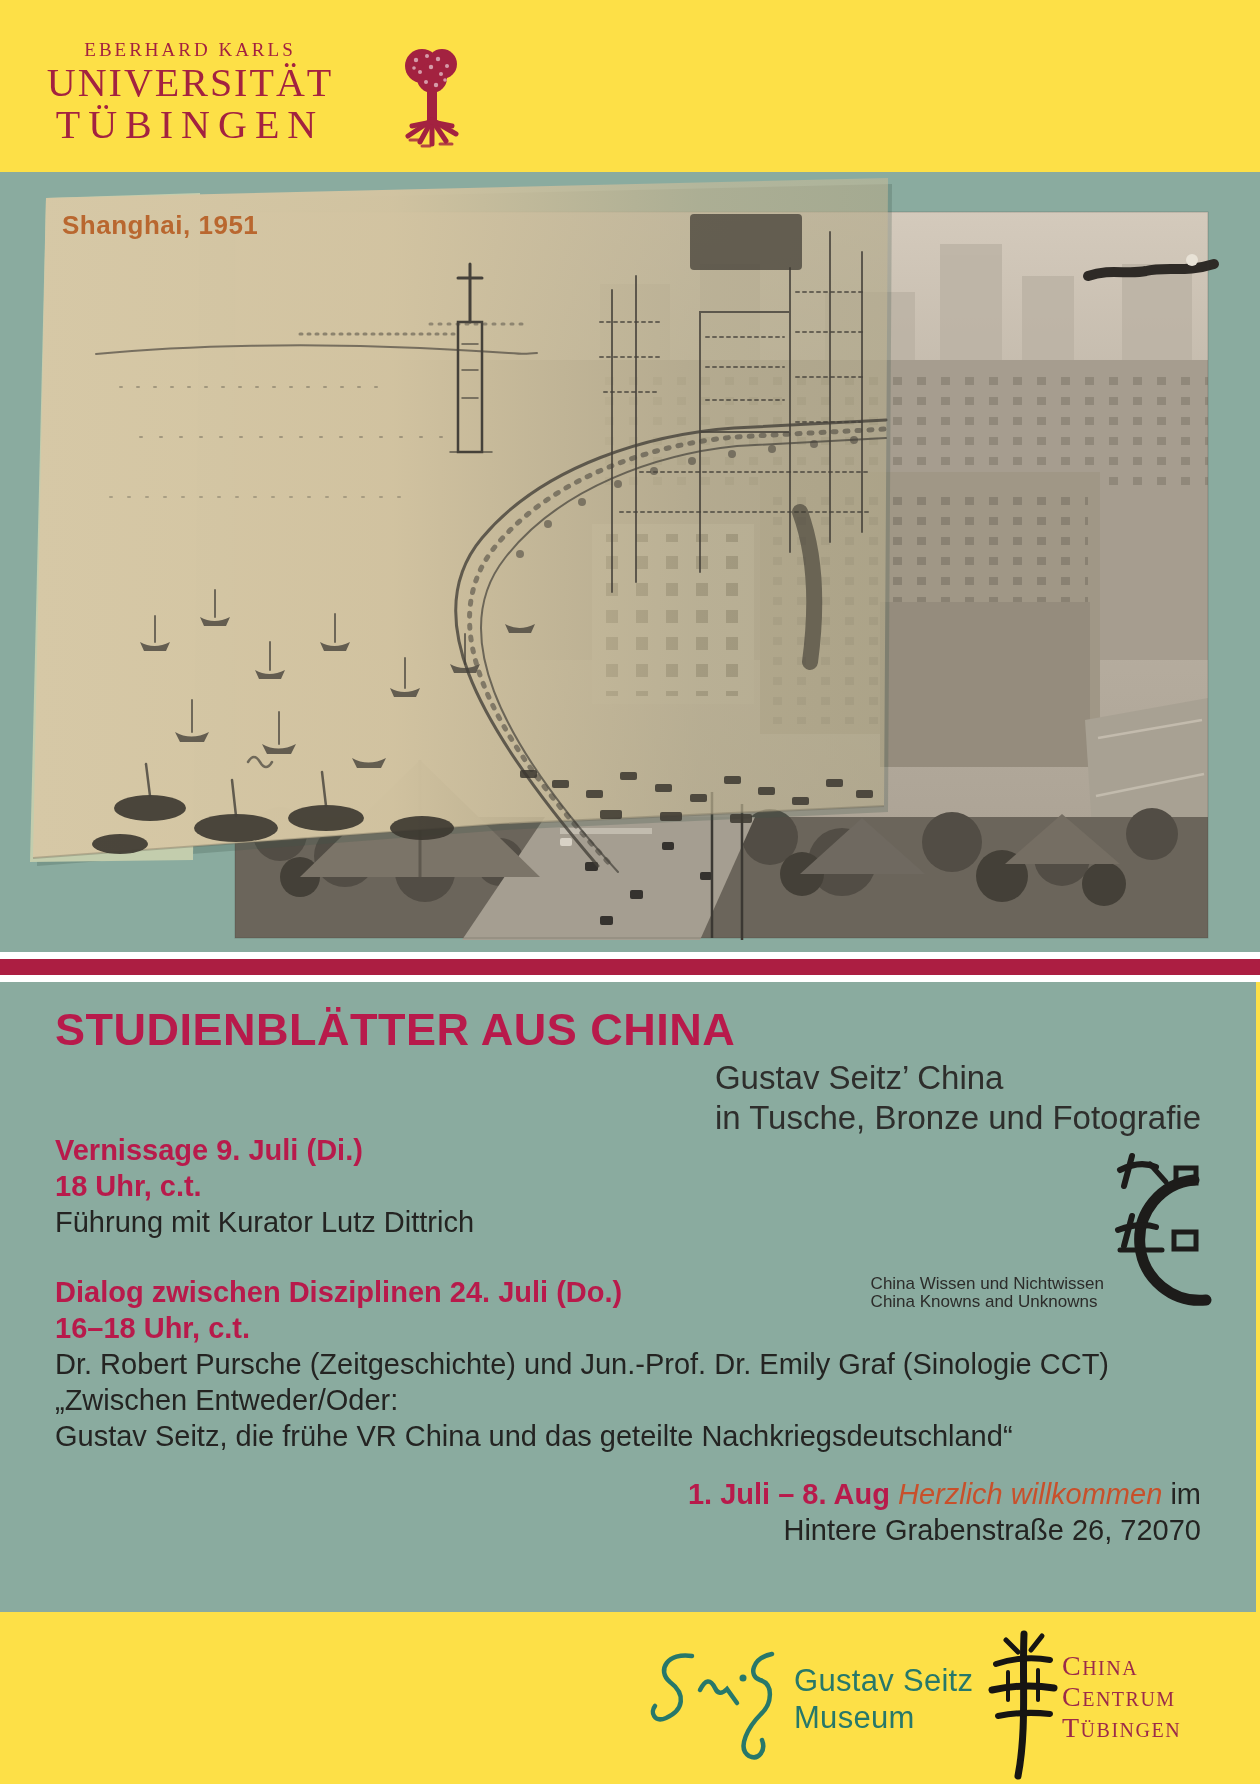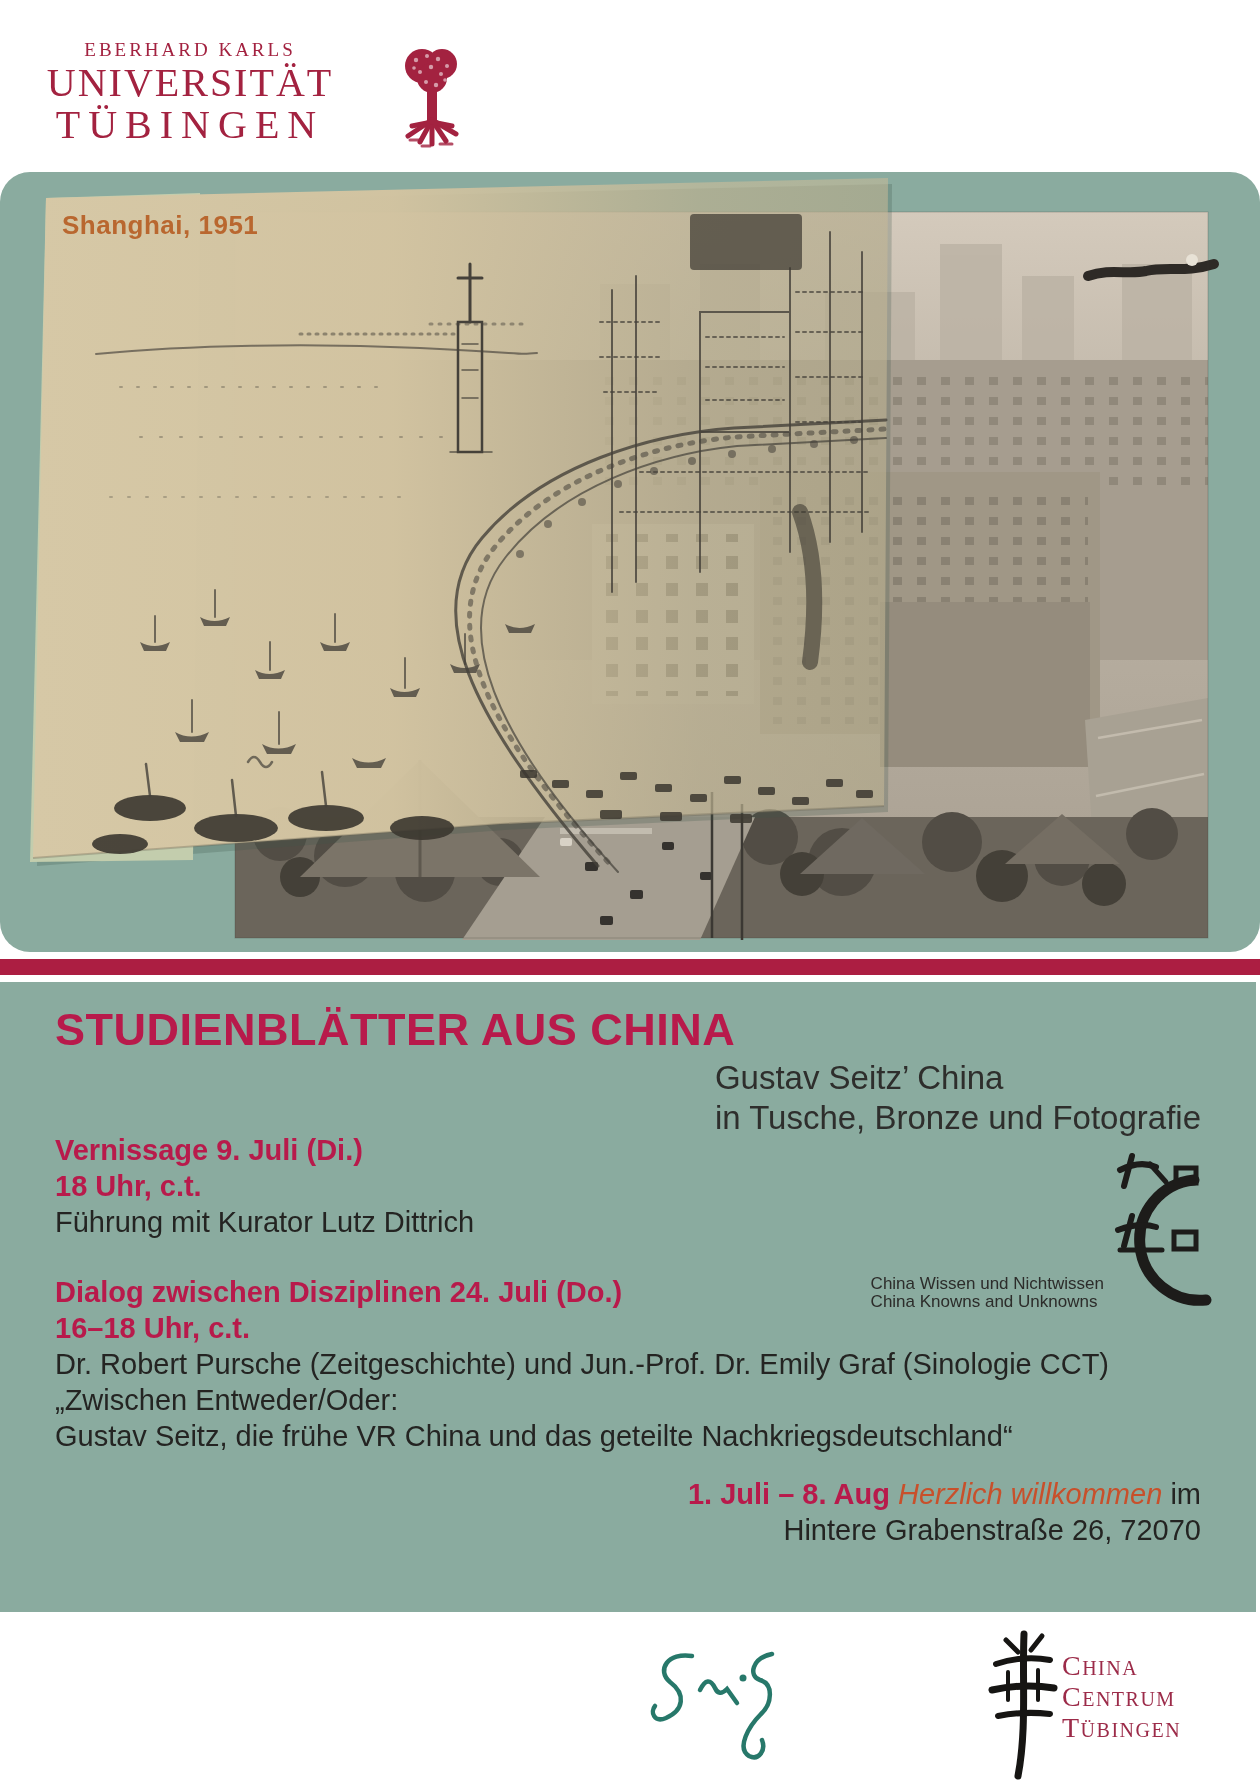--- a/index.html
+++ b/index.html
@@ -1,31 +1,31 @@
 <!DOCTYPE html>
 <html><head>
 <meta charset="utf-8">
 <style>
   html,body{margin:0;padding:0;background:#e8e8e8;}
   .poster{
     position:relative;width:1260px;height:1784px;margin:0 auto;
-    background:#ffffff;overflow:hidden;
+    background:#fde047;overflow:hidden;
     font-family:"Liberation Sans",sans-serif;
   }
   
   .univ-block{
     position:absolute;left:44px;top:40px;width:292px;text-align:center;
     color:#a32240;font-family:"Liberation Serif",serif;line-height:1;
   }
   .univ-pre{font-size:19px;letter-spacing:3px;margin-bottom:4px;}
   .univ-name{font-size:40px;letter-spacing:2px;margin-bottom:2px;}
   .univ-city{font-size:40px;letter-spacing:8px;}
   .tree-svg{position:absolute;left:400px;top:44px;}
   
-  .art-band{position:absolute;left:0;top:172px;width:1260px;height:780px;background:#8aab9f;border-radius:30px;}
+  .art-band{position:absolute;left:0;top:172px;width:1260px;height:780px;background:#8aab9f;}
   .art-band svg{position:absolute;left:0;top:0;}
   .caption{
     position:absolute;left:62px;top:38px;font-size:26px;font-weight:bold;
     color:#b9672f;letter-spacing:0.5px;
   }
   
   .stripe{
     position:absolute;left:0;top:952px;width:1260px;height:30px;
     background:linear-gradient(180deg,#ffffff 0 23%,#ac1e42 23% 77%,#ffffff 77% 100%);
   }
@@ -397,20 +397,24 @@
   </div>
 
   <svg class="gsm-sig" width="132" height="122" viewBox="0 0 132 122">
     <g stroke="#27786a" stroke-width="4.5" fill="none" stroke-linecap="round">
       <path d="M44 10 C20 6 8 24 22 36 C38 48 36 64 18 72 C6 77 2 66 7 60"></path>
       <path d="M52 44 q8 -16 15 -2 q4 9 12 1 l10 14"></path>
       <circle cx="95" cy="32" r="3.5" fill="#27786a" stroke="none"></circle>
       <path d="M124 8 C104 12 100 30 112 34 C126 38 124 58 113 68 C101 80 88 102 101 110 C111 115 118 104 114 94"></path>
     </g>
   </svg>
+  <div class="gsm-text">
+    <div>Gustav Seitz</div>
+    <div>Museum</div>
+  </div>
 
   <svg class="hua" width="74" height="160" viewBox="0 0 74 160">
     <g stroke="#161513" fill="none" stroke-linecap="round">
       <path d="M38 10 C36 55 41 105 32 152" stroke-width="7"></path>
       <path d="M10 40 q28 -9 54 -4" stroke-width="6"></path>
       <path d="M6 66 q32 -7 62 -2" stroke-width="7"></path>
       <path d="M12 92 q26 -5 52 -2" stroke-width="6"></path>
       <path d="M20 16 l12 12" stroke-width="5"></path>
       <path d="M56 12 l-11 14" stroke-width="5"></path>
       <path d="M22 48 v28" stroke-width="4"></path>

